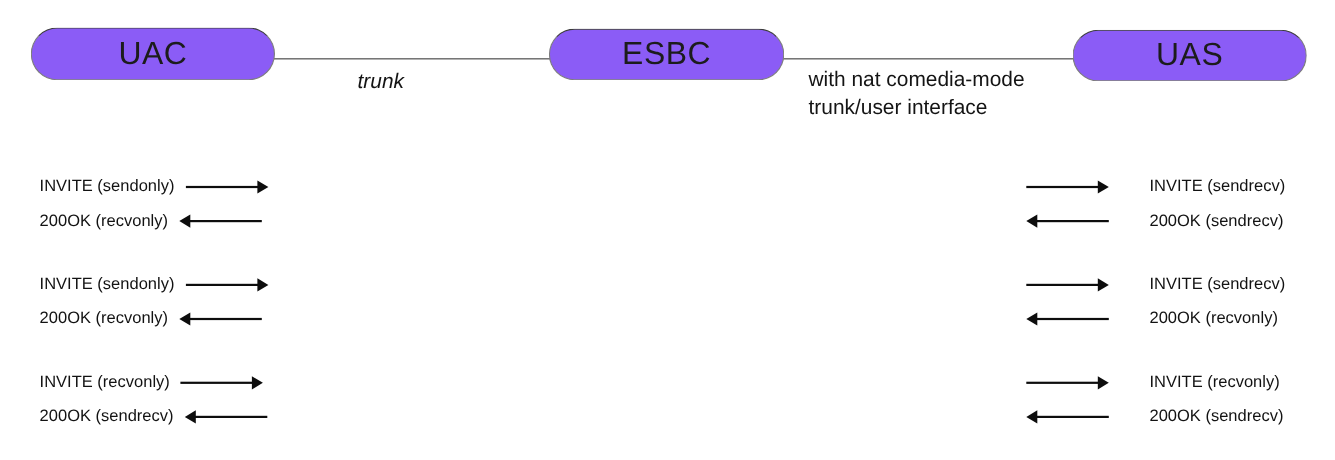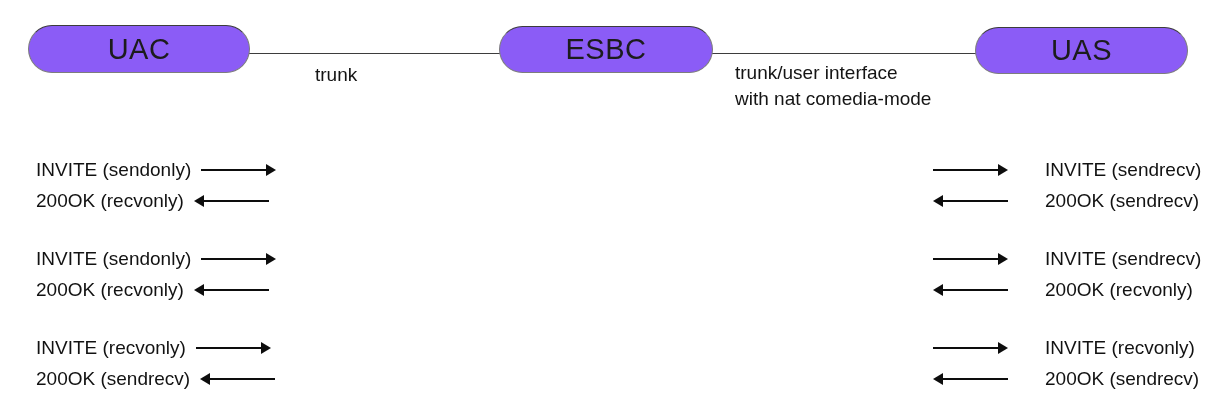--- a/index.html
+++ b/index.html
@@ -50,30 +50,30 @@
   #link-esbc-uas { left: 712px; top: 53px; width: 265px; }
 
   
   .link-label {
     position: absolute;
     font-size: 19px;
     color: #141414;
     line-height: 26px;
     white-space: nowrap;
   }
-  #label-trunk        { left: 315px; top: 62px; }
+  #label-trunk        { left: 325px; top: 62px; font-style: italic; }
   #label-trunk-user   { left: 735px; top: 60px; }
 
   
   .msg-row {
     position: absolute;
     display: flex;
     align-items: center;
     height: 26px;
-    font-size: 19px;
+    font-size: 15px;
     line-height: 26px;
     color: #121212;
     white-space: nowrap;
   }
   .msg-row.left  { left: 36px;  justify-content: flex-start; }
   .msg-row.right { left: 933px; justify-content: flex-start; gap: 29px; }
 
   .msg-text { display: inline-block; }
   .msg-row.left  .msg-text { margin-right: 10px; }
   .msg-row.right .msg-text { margin-left: 8px; }
@@ -118,22 +118,22 @@
   </div>
   <div class="node" id="node-uas">
     <span class="node-label">UAS</span>
   </div>
   <div class="node" id="node-esbc">
     <span class="node-label">ESBC</span>
   </div>
 
   <div class="link-label" id="label-trunk">trunk</div>
   <div class="link-label" id="label-trunk-user">
+    <div>with nat comedia-mode</div>
     <div>trunk/user interface</div>
-    <div>with nat comedia-mode</div>
   </div>
 
   <div class="msg-row left" style="top:157px">
     <span class="msg-text">INVITE (sendonly)</span>
     <span class="arrow to-right">
         <span class="shaft"></span>
         <span class="head"></span>
       </span>
   </div>
   <div class="msg-row left" style="top:188px">

